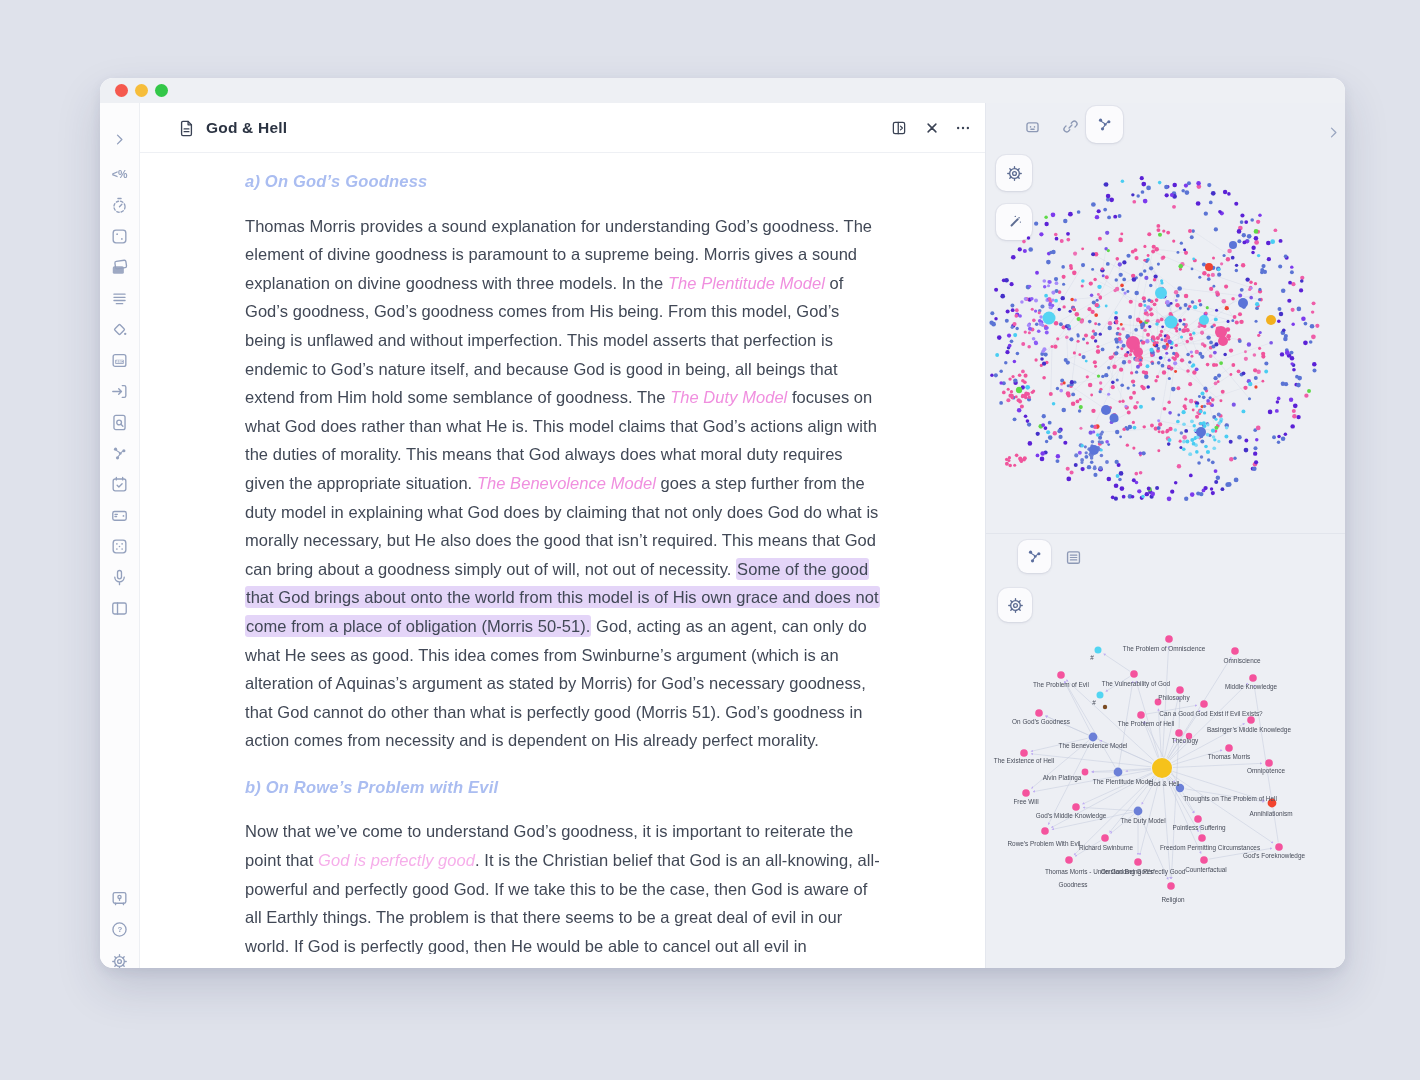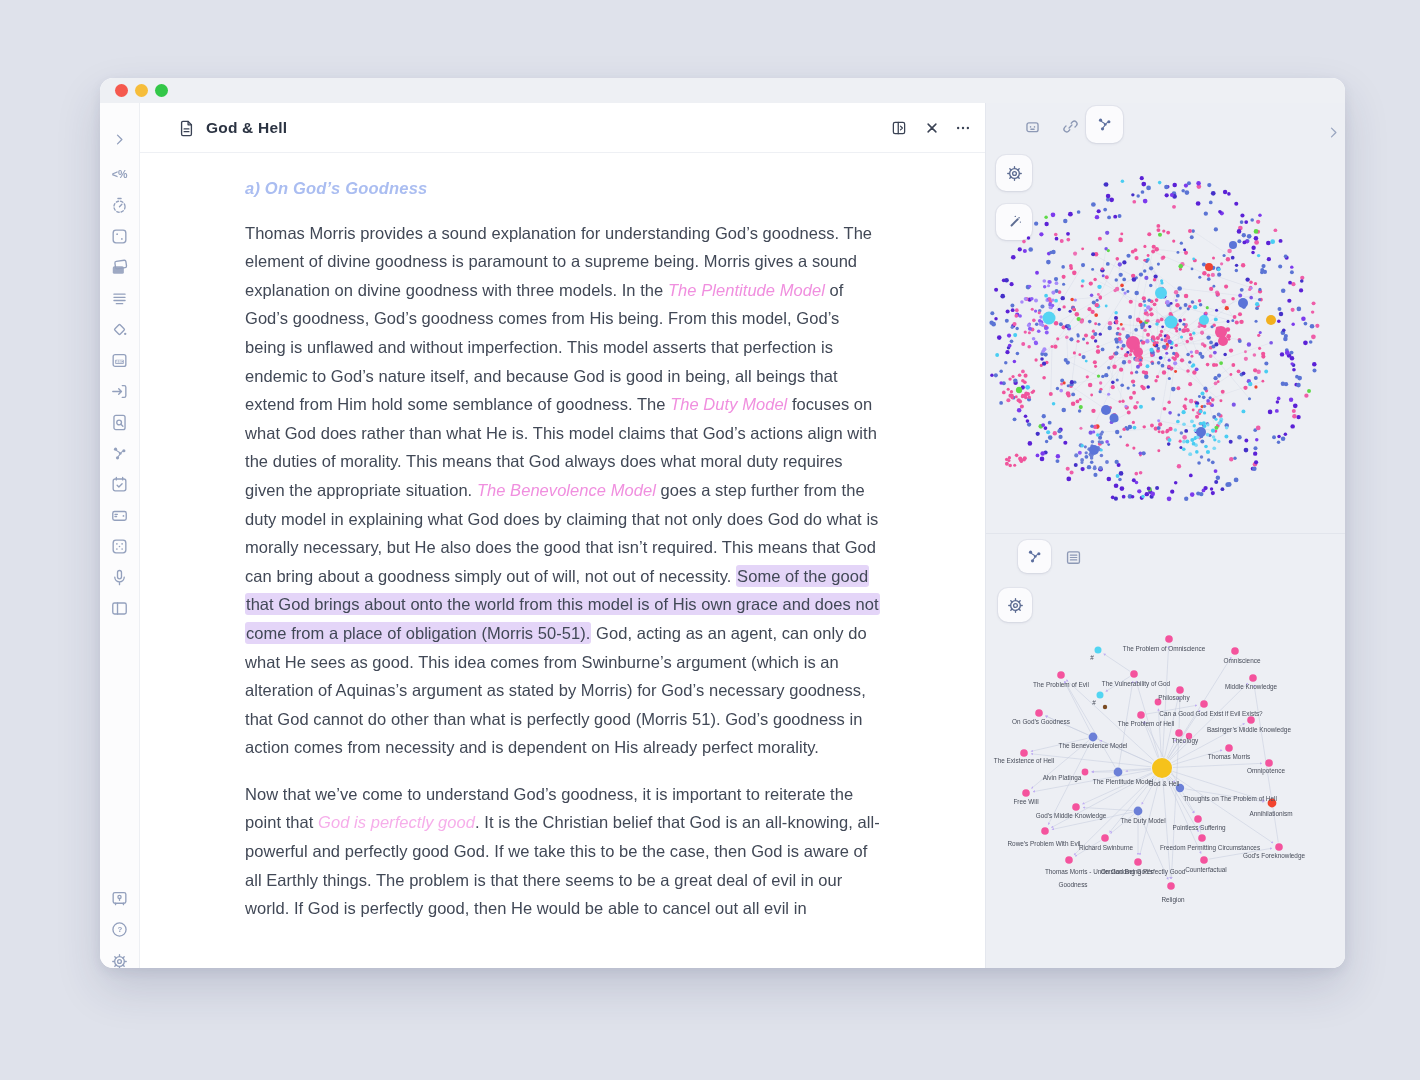--- a/index.html
+++ b/index.html
@@ -13,21 +13,21 @@
   .rail { position:absolute; left:0; top:25px; width:40px; height:865px; background:#fcfcfd; border-right:1px solid #edeff3; }
   .rail .ricon { position:absolute; left:50%; transform:translateX(-50%); width:20px; height:20px; color:#93a0bd; display:flex; align-items:center; justify-content:center; cursor:pointer; }
   .rail .ricon svg { width:19px; height:19px; }
   
   .docpane { position:absolute; left:40px; top:25px; width:845px; height:865px; background:#ffffff; }
   .dochead { position:absolute; left:0; top:0; width:100%; height:50px; border-bottom:1px solid #eef0f4; }
   .dochead .fileicon { position:absolute; left:36px; top:15px; width:20px; height:20px; color:#3a4254; }
   .doctitle { position:absolute; left:66px; top:16px; font-size:15.5px; font-weight:700; color:#2b3342; letter-spacing:.2px; }
   .dochead .hbtn { position:absolute; top:14px; width:22px; height:22px; color:#3a4254; display:flex; align-items:center; justify-content:center; cursor:pointer; }
   .dochead .hbtn svg { width:18px; height:18px; }
-  .doccontent { position:absolute; left:0; top:43px; width:100%; height:815px; overflow:hidden; }
+  .doccontent { position:absolute; left:0; top:36px; width:100%; height:815px; overflow:hidden; }
   .doc-col { margin-left:105px; padding-top:12px; width:636px; font-size:16.5px; line-height:28.6px; color:#414856; letter-spacing:.05px; }
   .doc-col h3 { font-size:16.5px; line-height:28.6px; font-style:italic; font-weight:700; color:#aabdf1; margin:16px 0 16px 0; letter-spacing:.2px; }
   .doc-col p { margin-bottom:18px; }
   .seg-link { color:#f08fdf; font-style:italic; cursor:pointer; }
   .seg-link2 { color:#f6aeea; font-style:italic; cursor:pointer; }
   .seg-hl { background:#e4d5f8; border-radius:3px; padding:2px 1px; box-decoration-break:clone; -webkit-box-decoration-break:clone; }
   
   .rightpanel { position:absolute; left:885px; top:25px; width:360px; height:865px; background:#edeff4; border-left:1px solid #e4e7ee; } 
   .iconbtn { display:flex; align-items:center; justify-content:center; color:#6b7894; cursor:pointer; }
   .iconbtn svg { width:19px; height:19px; }
@@ -210,20 +210,21 @@
               <circle cx="5.5" cy="12" r="1.6" fill="currentColor" stroke="none"></circle>
               <circle cx="12" cy="12" r="1.6" fill="currentColor" stroke="none"></circle>
               <circle cx="18.5" cy="12" r="1.6" fill="currentColor" stroke="none"></circle>
             </svg>
           </span>
       </div>
       <div class="doccontent">
         <div class="doc-col" id="doc-content">
             <h3>a) On God’s Goodness</h3>
             <p><span>Thomas Morris provides a sound explanation for understanding God’s goodness. The element of divine goodness is paramount to a supreme being. Morris gives a sound explanation on divine goodness with three models. In the </span><span class="seg-link">The Plentitude Model</span><span> of God’s goodness, God’s goodness comes from His being. From this model, God’s being is unflawed and without imperfection. This model asserts that perfection is endemic to God’s nature itself, and because God is good in being, all beings that extend from Him hold some semblance of goodness. The </span><span class="seg-link">The Duty Model</span><span> focuses on what God does rather than what He is. This model claims that God’s actions align with the duties of morality. This means that God always does what moral duty requires given the appropriate situation. </span><span class="seg-link">The Benevolence Model</span><span> goes a step further from the duty model in explaining what God does by claiming that not only does God do what is morally necessary, but He also does the good that isn’t required. This means that God can bring about a goodness simply out of will, not out of necessity. </span><span class="seg-hl">Some of the good that God brings about onto the world from this model is of His own grace and does not come from a place of obligation (Morris 50-51).</span><span> God, acting as an agent, can only do what He sees as good. This idea comes from Swinburne’s argument (which is an alteration of Aquinas’s argument as stated by Morris) for God’s necessary goodness, that God cannot do other than what is perfectly good (Morris 51). God’s goodness in action comes from necessity and is dependent on His already perfect morality.</span></p>
+            <h3>b) On Rowe’s Problem with Evil</h3>
             <p><span>Now that we’ve come to understand God’s goodness, it is important to reiterate the point that </span><span class="seg-link2">God is perfectly good</span><span>. It is the Christian belief that God is an all-knowing, all-powerful and perfectly good God. If we take this to be the case, then God is aware of all Earthly things. The problem is that there seems to be a great deal of evil in our world. If God is perfectly good, then He would be able to cancel out all evil in</span></p>
           </div>
       </div>
     </div>
 
     <div class="rightpanel">
       <div class="iconbtn rp-ghost" style="left:33px; top:10px; color:#8d99b5">
           <svg viewBox="0 0 24 24" fill="none" stroke="currentColor" stroke-width="1.7" stroke-linecap="round" stroke-linejoin="round">
             <rect x="5" y="7.5" width="14" height="11" rx="2.5"></rect>
             <circle cx="9.5" cy="12.5" r="1" fill="currentColor" stroke="none"></circle>

